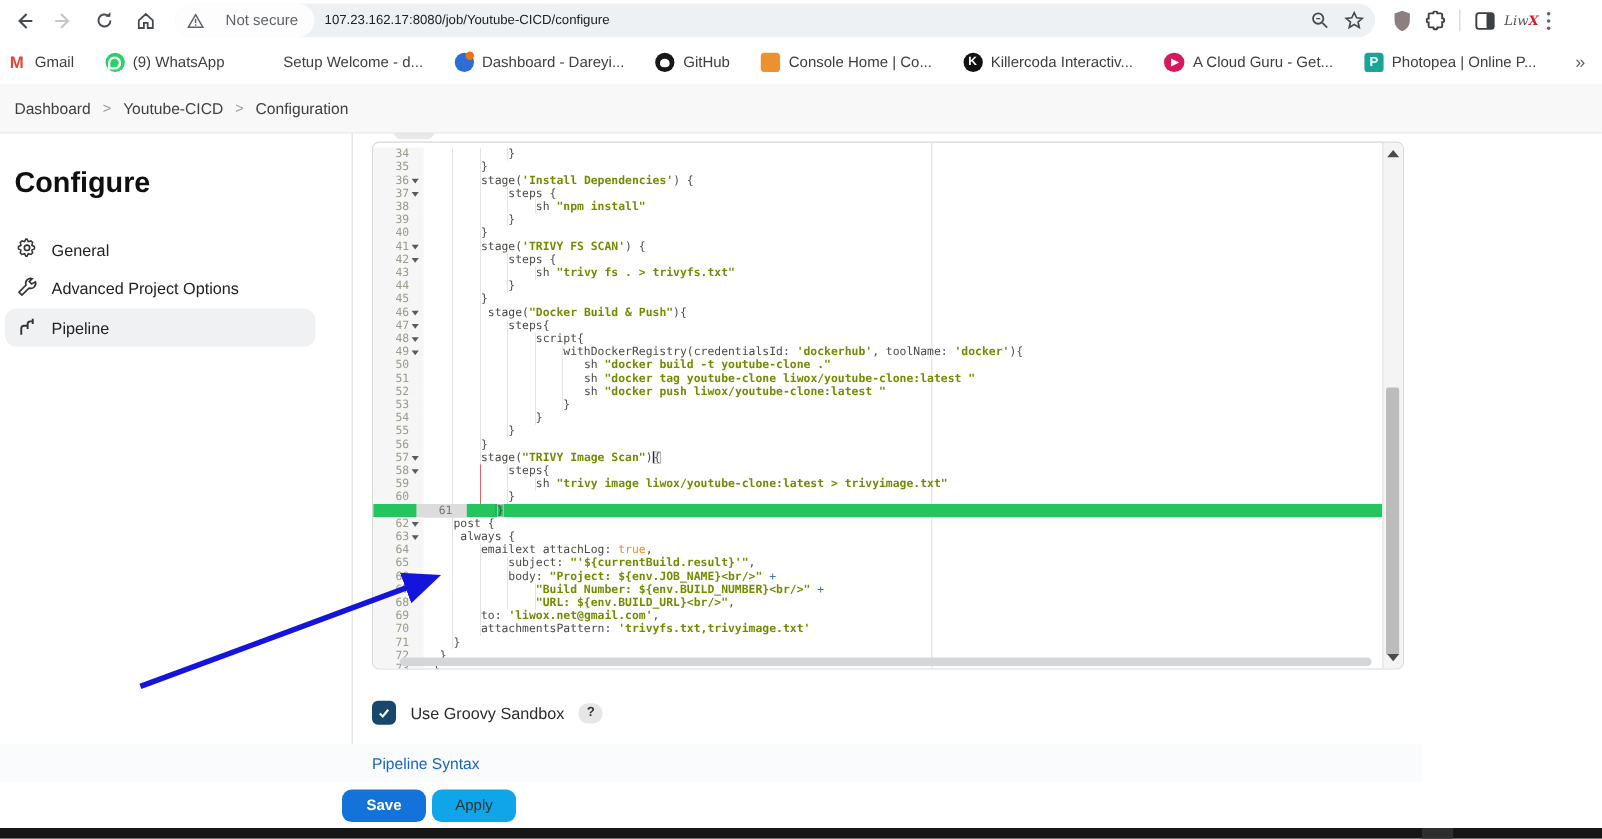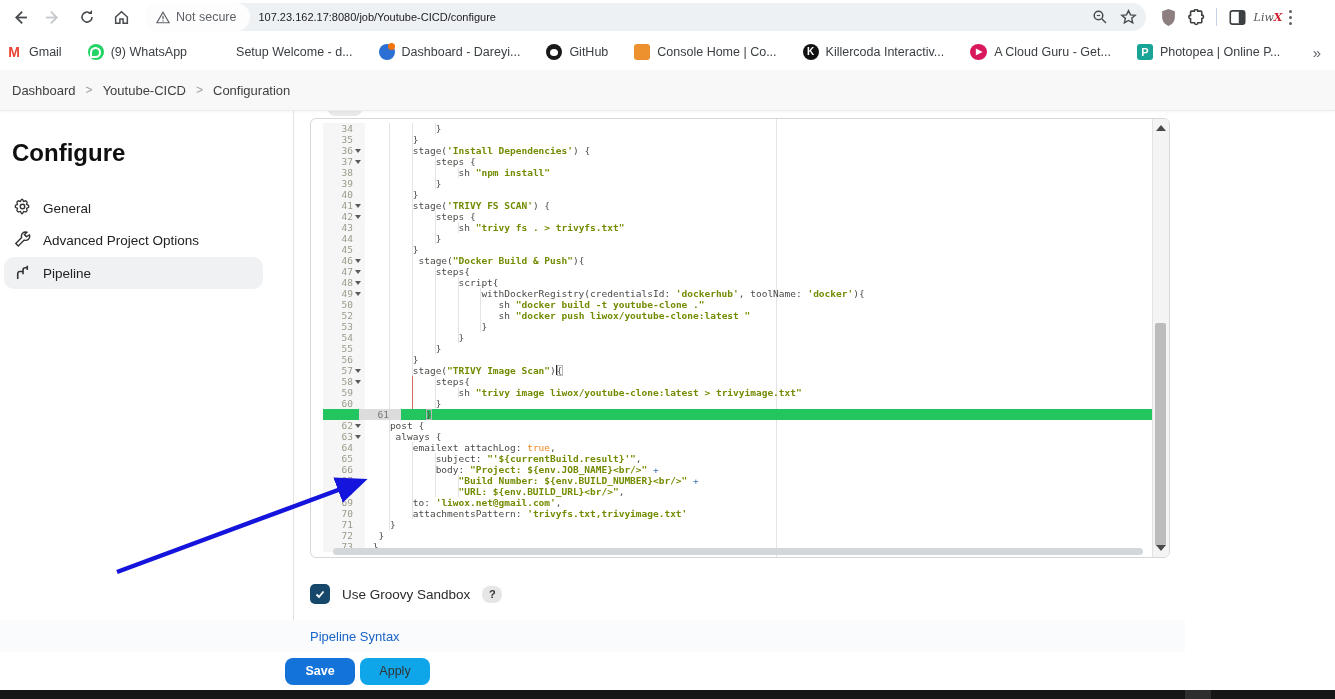--- a/index.html
+++ b/index.html
@@ -6,21 +6,21 @@
     font-family:"Liberation Sans",sans-serif;-webkit-font-smoothing:antialiased;}
   .abs{position:absolute;}
   #stage{position:relative;width:1335px;height:699px;background:#fff;}
 
   
   #toolbar{left:0;top:0;width:1335px;height:34px;background:#fff;display:flex;align-items:center;}
   .navbtn{width:30px;height:30px;border-radius:50%;display:flex;align-items:center;justify-content:center;margin-left:4px;flex:0 0 auto;}
   .navbtn svg{display:block;}
   #omnibox{height:28px;background:#eef1f4;border-radius:14px;flex:1 1 auto;margin:0 8px 0 10px;
     display:flex;align-items:center;max-width:1000px;}
-  #secchip{display:flex;align-items:center;gap:6px;background:#fdfdfd;border-radius:14px;height:28px;padding:0 14px 0 10px;
+  #secchip{display:flex;align-items:center;gap:18px;background:#fdfdfd;border-radius:14px;height:28px;padding:0 14px 0 10px;
     color:#5f6368;font-size:12.5px;}
   #urltext{color:#202124;font-size:11px;margin-left:8px;flex:1;white-space:nowrap;overflow:hidden;}
   .boxicon{width:28px;height:28px;display:flex;align-items:center;justify-content:center;flex:0 0 auto;}
   .divider{width:1px;height:18px;background:#c5d3e8;margin:0 6px;}
   #avatar{font-family:"DejaVu Serif",serif;font-style:italic;font-size:11px;color:#555;width:34px;text-align:center;}
   #avatar b{color:#cf2030;font-style:italic;}
   .kebab{display:flex;flex-direction:column;gap:3px;padding:0 12px 0 4px;}
   .kebab i{width:3px;height:3px;border-radius:50%;background:#5f6368;display:block;}
 
   
@@ -59,21 +59,21 @@
   #sidenav{margin-top:26px;}
   .sitem{display:flex;align-items:center;gap:12px;height:30px;margin:2px 30px 2px 4px;padding-left:10px;border-radius:10px;font-size:13.5px;color:#222;}
   .sitem.sel{background:#f0f1f3;height:32px;}
   .sitem svg{flex:0 0 auto;}
 
   
   #scrollpill{left:328px;top:103px;width:34px;height:13px;background:#e9e9e9;border-radius:7px;z-index:1;}
   #editor{left:310px;top:118px;width:860px;height:440px;background:#fff;border:1px solid #d7d7d7;border-radius:6px;
     box-sizing:border-box;overflow:hidden;z-index:3;}
   #codearea{position:absolute;left:0;top:0;right:17px;bottom:0;font-family:"DejaVu Sans Mono",monospace;font-size:9.5px;line-height:11px;}
-  #lines{position:absolute;left:12px;top:4px;right:0;}
+  #lines{position:absolute;left:0;top:4px;right:0;}
   .cl{display:flex;height:11px;white-space:pre;}
   .cl.active{background:#22c55e;padding-left:36px;}
   .gut{width:42px;flex:0 0 auto;background:#f6f6f6;color:#9b9b8b;display:flex;justify-content:flex-end;align-items:center;box-sizing:border-box;padding-right:3px;}
   .cl.active .gut{background:#dcdcdc;color:#777;}
   .num{text-align:right;}
   .foldc{width:9px;height:11px;display:flex;align-items:center;justify-content:center;}
   .fold-tri{width:0;height:0;border-left:3px solid transparent;border-right:3px solid transparent;border-top:4px solid #5a5a5a;}
   .txt{padding-left:2px;}
   .ind{background:repeating-linear-gradient(to right, transparent 0 calc(4ch - 1px), rgba(60,60,60,.14) calc(4ch - 1px) 4ch);}
   .ind.redg{background:
@@ -289,20 +289,21 @@
           <div class="cl"><div class="gut"><span class="num">41</span><span class="foldc"><i class="fold-tri"></i></span></div><div class="txt"><span class="ind">        </span><span class="tk-p">stage(</span><span class="tk-s">'TRIVY FS SCAN'</span><span class="tk-p">) {</span></div></div>
           <div class="cl"><div class="gut"><span class="num">42</span><span class="foldc"><i class="fold-tri"></i></span></div><div class="txt"><span class="ind">            </span><span class="tk-p">steps {</span></div></div>
           <div class="cl"><div class="gut"><span class="num">43</span><span class="foldc"></span></div><div class="txt"><span class="ind">                </span><span class="tk-p">sh </span><span class="tk-s">"trivy fs . &gt; trivyfs.txt"</span></div></div>
           <div class="cl"><div class="gut"><span class="num">44</span><span class="foldc"></span></div><div class="txt"><span class="ind">            </span><span class="tk-p">}</span></div></div>
           <div class="cl"><div class="gut"><span class="num">45</span><span class="foldc"></span></div><div class="txt"><span class="ind">        </span><span class="tk-p">}</span></div></div>
           <div class="cl"><div class="gut"><span class="num">46</span><span class="foldc"><i class="fold-tri"></i></span></div><div class="txt"><span class="ind">         </span><span class="tk-p">stage(</span><span class="tk-s">"Docker Build &amp; Push"</span><span class="tk-p">){</span></div></div>
           <div class="cl"><div class="gut"><span class="num">47</span><span class="foldc"><i class="fold-tri"></i></span></div><div class="txt"><span class="ind">            </span><span class="tk-p">steps{</span></div></div>
           <div class="cl"><div class="gut"><span class="num">48</span><span class="foldc"><i class="fold-tri"></i></span></div><div class="txt"><span class="ind">                </span><span class="tk-p">script{</span></div></div>
           <div class="cl"><div class="gut"><span class="num">49</span><span class="foldc"><i class="fold-tri"></i></span></div><div class="txt"><span class="ind">                    </span><span class="tk-p">withDockerRegistry(credentialsId: </span><span class="tk-s">'dockerhub'</span><span class="tk-p">, toolName: </span><span class="tk-s">'docker'</span><span class="tk-p">){</span></div></div>
           <div class="cl"><div class="gut"><span class="num">50</span><span class="foldc"></span></div><div class="txt"><span class="ind">                       </span><span class="tk-p">sh </span><span class="tk-s">"docker build -t youtube-clone ."</span></div></div>
+          <div class="cl"><div class="gut"><span class="num">51</span><span class="foldc"></span></div><div class="txt"><span class="ind">                       </span><span class="tk-p">sh </span><span class="tk-s">"docker tag youtube-clone liwox/youtube-clone:latest "</span></div></div>
           <div class="cl"><div class="gut"><span class="num">52</span><span class="foldc"></span></div><div class="txt"><span class="ind">                       </span><span class="tk-p">sh </span><span class="tk-s">"docker push liwox/youtube-clone:latest "</span></div></div>
           <div class="cl"><div class="gut"><span class="num">53</span><span class="foldc"></span></div><div class="txt"><span class="ind">                    </span><span class="tk-p">}</span></div></div>
           <div class="cl"><div class="gut"><span class="num">54</span><span class="foldc"></span></div><div class="txt"><span class="ind">                </span><span class="tk-p">}</span></div></div>
           <div class="cl"><div class="gut"><span class="num">55</span><span class="foldc"></span></div><div class="txt"><span class="ind">            </span><span class="tk-p">}</span></div></div>
           <div class="cl"><div class="gut"><span class="num">56</span><span class="foldc"></span></div><div class="txt"><span class="ind">        </span><span class="tk-p">}</span></div></div>
           <div class="cl"><div class="gut"><span class="num">57</span><span class="foldc"><i class="fold-tri"></i></span></div><div class="txt"><span class="ind">        </span><span class="tk-p">stage(</span><span class="tk-s">"TRIVY Image Scan"</span><span class="tk-p">)</span><span class="tk-cur"></span><span class="tk-b">{</span></div></div>
           <div class="cl"><div class="gut"><span class="num">58</span><span class="foldc"><i class="fold-tri"></i></span></div><div class="txt"><span class="ind redg">            </span><span class="tk-p">steps{</span></div></div>
           <div class="cl"><div class="gut"><span class="num">59</span><span class="foldc"></span></div><div class="txt"><span class="ind redg">                </span><span class="tk-p">sh </span><span class="tk-s">"trivy image liwox/youtube-clone:latest &gt; trivyimage.txt"</span></div></div>
           <div class="cl"><div class="gut"><span class="num">60</span><span class="foldc"></span></div><div class="txt"><span class="ind redg">            </span><span class="tk-p">}</span></div></div>
           <div class="cl active"><div class="gut"><span class="num">61</span><span class="foldc"></span></div><div class="txt"><span class="ind">    </span><span class="tk-b">}</span></div></div>

